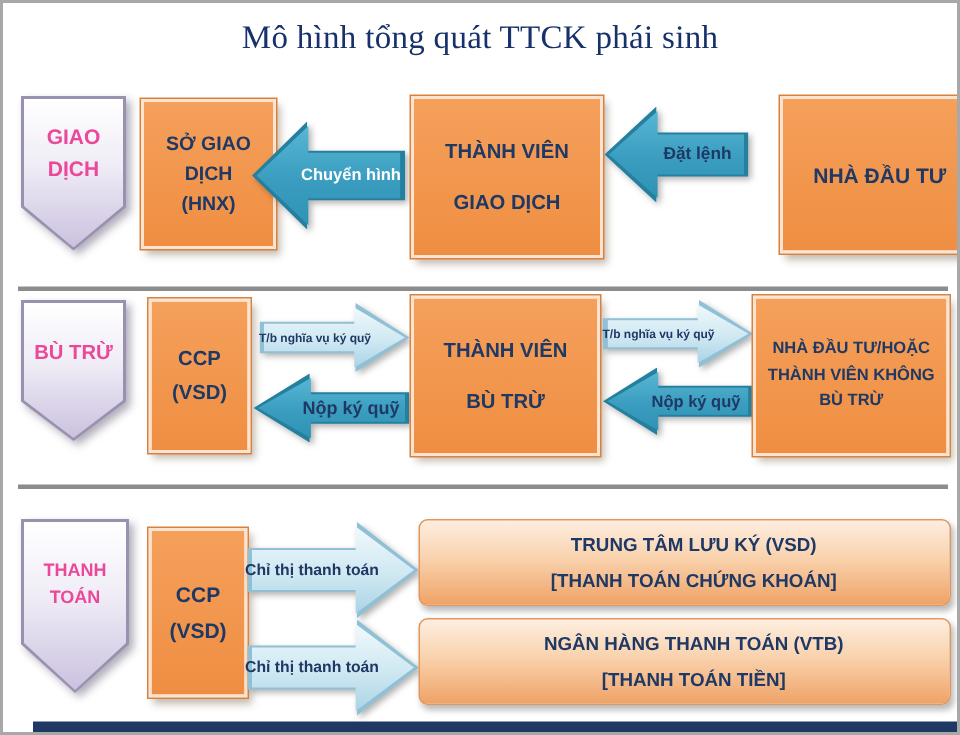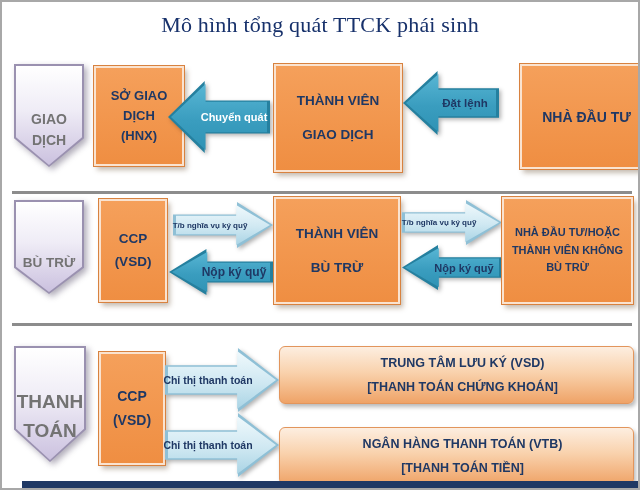--- a/index.html
+++ b/index.html
@@ -17,21 +17,21 @@
   
   .banner{filter:drop-shadow(3px 3px 3px rgba(80,70,100,.45));}
   .banner .shape{position:absolute; inset:0;
     clip-path:polygon(0 0,100% 0,100% 72%,50% 100%,0 72%);
     background:#9a91b0;}
   .banner .fill{position:absolute; inset:2px;
     clip-path:polygon(0 0,100% 0,100% 72%,50% 100%,0 72%);
     background:linear-gradient(180deg,#ffffff 0%,#efecf6 45%,#cbc1df 100%);}
   .banner .lbl{position:absolute; left:0; top:0; width:100%; height:74%;
     display:flex; align-items:center; justify-content:center; text-align:center;
-    color:#737373; font-weight:bold; white-space:pre-line; line-height:1.5;margin-top:28px;}
+    color:#ec4899; font-weight:bold; white-space:pre-line; line-height:1.5;}
   
   .obox{
     background:linear-gradient(180deg,#f5a05b 0%,#ef8e42 100%);
     border:2px solid #fae3d0; outline:1px solid #d8823f;
     box-shadow:3px 4px 5px rgba(90,60,30,.35);
     color:#1f3864; font-weight:bold; text-align:center;
     display:flex; align-items:center; justify-content:center;
     white-space:pre-line; box-sizing:border-box;
   }
   
@@ -79,21 +79,21 @@
 DỊCH</div>
   </div>
 
   <div class="abs obox" style="left:92px;top:64px;width:90px;height:100px;font-size:13px;line-height:1.55;">SỞ GIAO
 DỊCH
 (HNX)</div>
 
   <div class="abs arrow a-left teal" style="left:166px;top:79px;width:102px;height:72px;">
     <div class="shape"></div>
     <div class="fill"></div>
-    <div class="lbl lbl-white" style="padding-left:30px;font-size:11px;">Chuyển quát</div>
+    <div class="lbl lbl-white" style="padding-left:30px;font-size:11px;">Chuyển hình</div>
   </div>
 
   <div class="abs obox" style="left:272px;top:62px;width:128px;height:108px;font-size:13.5px;line-height:2.5;">THÀNH VIÊN
 GIAO DỊCH</div>
 
   <div class="abs arrow a-left teal" style="left:401px;top:69px;width:96px;height:64px;">
     <div class="shape"></div>
     <div class="fill"></div>
     <div class="lbl" style="padding-left:28px;font-size:11.5px;">Đặt lệnh</div>
   </div>
@@ -140,21 +140,21 @@
 
   <div class="abs obox" style="left:500px;top:195px;width:131px;height:107px;font-size:11px;line-height:1.6;">NHÀ ĐẦU TƯ/HOẶC
 THÀNH VIÊN KHÔNG
 BÙ TRỪ</div>
 
   <div class="abs divider" style="left:10px;top:321px;width:620px;"></div>
 
   <div class="abs banner" style="left:12px;top:344px;width:72px;height:116px;">
     <div class="shape"></div>
     <div class="fill"></div>
-    <div class="lbl" style="font-size:19px;">THANH
+    <div class="lbl" style="font-size:12px;">THANH
 TOÁN</div>
   </div>
 
   <div class="abs obox" style="left:97px;top:350px;width:66px;height:113px;font-size:14px;line-height:1.7;">CCP
 (VSD)</div>
 
   <div class="abs arrow a-right pale" style="left:163px;top:346px;width:114px;height:64px;">
     <div class="shape"></div>
     <div class="fill"></div>
     <div class="lbl" style="padding-right:28px;font-size:10.5px;">Chỉ thị thanh toán</div>
@@ -162,18 +162,18 @@
 
   <div class="abs arrow a-right pale" style="left:163px;top:411px;width:114px;height:64px;">
     <div class="shape"></div>
     <div class="fill"></div>
     <div class="lbl" style="padding-right:28px;font-size:10.5px;">Chỉ thị thanh toán</div>
   </div>
 
   <div class="abs gbox" style="left:277px;top:344px;width:355px;height:58px;">TRUNG TÂM LƯU KÝ (VSD)
 [THANH TOÁN CHỨNG KHOÁN]</div>
 
-  <div class="abs gbox" style="left:277px;top:410px;width:355px;height:58px;margin-top:15px;">NGÂN HÀNG THANH TOÁN (VTB)
+  <div class="abs gbox" style="left:277px;top:410px;width:355px;height:58px;">NGÂN HÀNG THANH TOÁN (VTB)
 [THANH TOÁN TIỀN]</div>
 
   <div id="navy-bar" class="abs" style="left:20px;top:479px;width:618px;height:9px;"></div>
 
 </div>
 
 </body></html>

